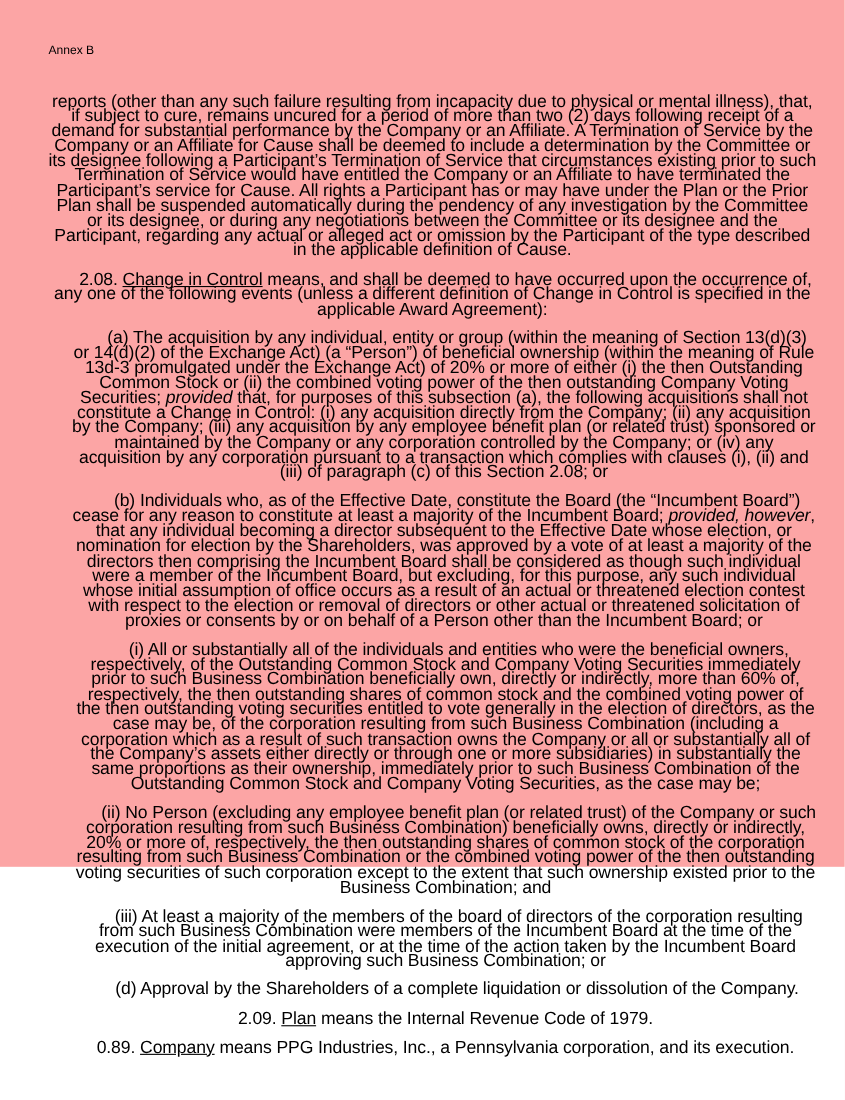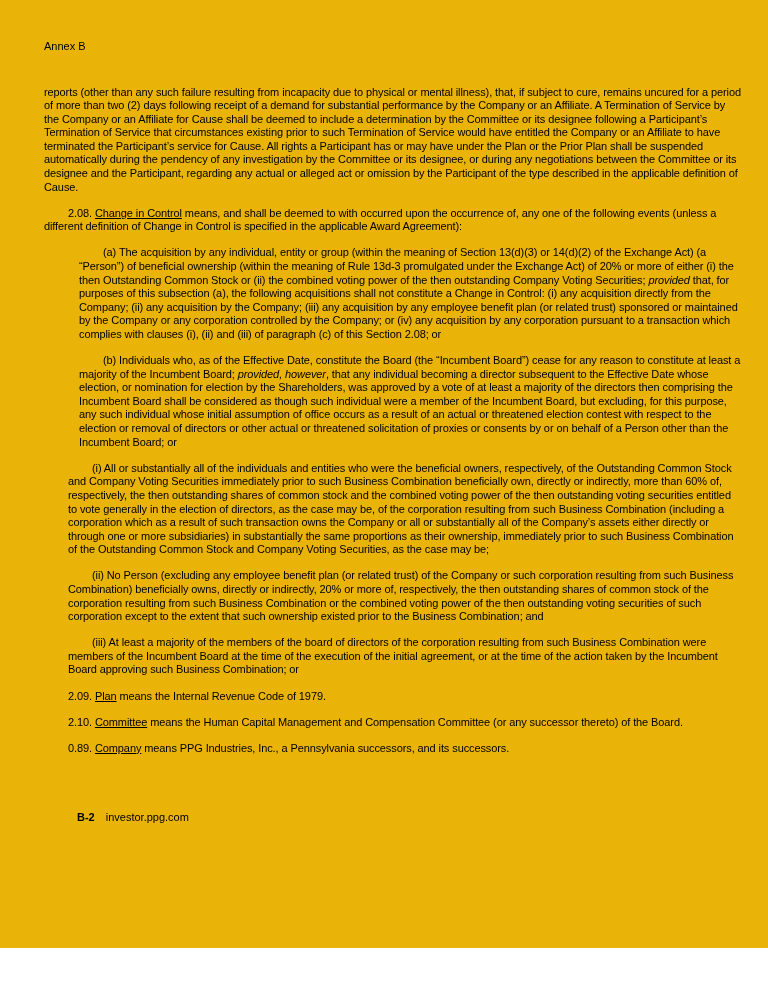--- a/index.html
+++ b/index.html
@@ -10,43 +10,43 @@
   body {
     width: 768px;
     height: 1000px;
     overflow: hidden;
     font-family: "Liberation Sans", sans-serif;
     color: #000000;
   }
   .page {
     box-sizing: border-box;
     width: 768px;
-    height: 948px;
+    height: 788px;
     padding: 40px 28px 0 44px;
-    background: #eab308;
+    background: #fca5a5;
   }
   .annex-label {
     font-size: 11px;
     line-height: 13.5px;
     margin: 0 0 32px 0;
   }
   .doc-body {
     width: 698px;
   }
   .para {
-    font-size: 11px;
+    font-size: 16px;
     line-height: 13.6px;
     letter-spacing: -0.1px;
     margin: 0 0 12.5px 0;
     text-indent: 24px;
-    text-align: left;
+    text-align: center;
   }
   .para.flush   { text-indent: 0; }
   .para.section { }
-  .para.sub1    { margin-left: 35px; }
+  .para.sub1    { margin-left: 21px; }
   .para.sub2    { margin-left: 24px; }
   .it { font-style: italic; }
   .un { text-decoration: underline; }
   .footer {
     margin-top: 56px;
     padding-left: 33px;
     display: flex;
     align-items: baseline;
     gap: 11px;
     font-size: 11px;
@@ -55,28 +55,28 @@
   .footer .page-num { font-weight: bold; }
 </style>
 </head>
 <body>
 
 <div class="page">
   <p class="annex-label">Annex B</p>
 
   <div class="doc-body">
       <p class="para flush"><span>reports (other than any such failure resulting from incapacity due to physical or mental illness), that, if subject to cure, remains uncured for a period of more than two (2) days following receipt of a demand for substantial performance by the Company or an Affiliate. A Termination of Service by the Company or an Affiliate for Cause shall be deemed to include a determination by the Committee or its designee following a Participant’s Termination of Service that circumstances existing prior to such Termination of Service would have entitled the Company or an Affiliate to have terminated the Participant’s service for Cause. All rights a Participant has or may have under the Plan or the Prior Plan shall be suspended automatically during the pendency of any investigation by the Committee or its designee, or during any negotiations between the Committee or its designee and the Participant, regarding any actual or alleged act or omission by the Participant of the type described in the applicable definition of Cause.</span></p>
-      <p class="para section"><span>2.08. </span><span class="un">Change in Control</span><span> means, and shall be deemed to with occurred upon the occurrence of, any one of the following events (unless a different definition of Change in Control is specified in the applicable Award Agreement):</span></p>
+      <p class="para section"><span>2.08. </span><span class="un">Change in Control</span><span> means, and shall be deemed to have occurred upon the occurrence of, any one of the following events (unless a different definition of Change in Control is specified in the applicable Award Agreement):</span></p>
       <p class="para sub1"><span>(a) The acquisition by any individual, entity or group (within the meaning of Section 13(d)(3) or 14(d)(2) of the Exchange Act) (a “Person”) of beneficial ownership (within the meaning of Rule 13d-3 promulgated under the Exchange Act) of 20% or more of either (i) the then Outstanding Common Stock or (ii) the combined voting power of the then outstanding Company Voting Securities; </span><span class="it">provided</span><span> that, for purposes of this subsection (a), the following acquisitions shall not constitute a Change in Control: (i) any acquisition directly from the Company; (ii) any acquisition by the Company; (iii) any acquisition by any employee benefit plan (or related trust) sponsored or maintained by the Company or any corporation controlled by the Company; or (iv) any acquisition by any corporation pursuant to a transaction which complies with clauses (i), (ii) and (iii) of paragraph (c) of this Section 2.08; or</span></p>
       <p class="para sub1"><span>(b) Individuals who, as of the Effective Date, constitute the Board (the “Incumbent Board”) cease for any reason to constitute at least a majority of the Incumbent Board; </span><span class="it">provided, however</span><span>, that any individual becoming a director subsequent to the Effective Date whose election, or nomination for election by the Shareholders, was approved by a vote of at least a majority of the directors then comprising the Incumbent Board shall be considered as though such individual were a member of the Incumbent Board, but excluding, for this purpose, any such individual whose initial assumption of office occurs as a result of an actual or threatened election contest with respect to the election or removal of directors or other actual or threatened solicitation of proxies or consents by or on behalf of a Person other than the Incumbent Board; or</span></p>
       <p class="para sub2"><span>(i) All or substantially all of the individuals and entities who were the beneficial owners, respectively, of the Outstanding Common Stock and Company Voting Securities immediately prior to such Business Combination beneficially own, directly or indirectly, more than 60% of, respectively, the then outstanding shares of common stock and the combined voting power of the then outstanding voting securities entitled to vote generally in the election of directors, as the case may be, of the corporation resulting from such Business Combination (including a corporation which as a result of such transaction owns the Company or all or substantially all of the Company’s assets either directly or through one or more subsidiaries) in substantially the same proportions as their ownership, immediately prior to such Business Combination of the Outstanding Common Stock and Company Voting Securities, as the case may be;</span></p>
       <p class="para sub2"><span>(ii) No Person (excluding any employee benefit plan (or related trust) of the Company or such corporation resulting from such Business Combination) beneficially owns, directly or indirectly, 20% or more of, respectively, the then outstanding shares of common stock of the corporation resulting from such Business Combination or the combined voting power of the then outstanding voting securities of such corporation except to the extent that such ownership existed prior to the Business Combination; and</span></p>
       <p class="para sub2"><span>(iii) At least a majority of the members of the board of directors of the corporation resulting from such Business Combination were members of the Incumbent Board at the time of the execution of the initial agreement, or at the time of the action taken by the Incumbent Board approving such Business Combination; or</span></p>
+      <p class="para sub1"><span>(d) Approval by the Shareholders of a complete liquidation or dissolution of the Company.</span></p>
       <p class="para section"><span>2.09. </span><span class="un">Plan</span><span> means the Internal Revenue Code of 1979.</span></p>
-      <p class="para section"><span>2.10. </span><span class="un">Committee</span><span> means the Human Capital Management and Compensation Committee (or any successor thereto) of the Board.</span></p>
-      <p class="para section"><span>0.89. </span><span class="un">Company</span><span> means PPG Industries, Inc., a Pennsylvania successors, and its successors.</span></p>
+      <p class="para section"><span>0.89. </span><span class="un">Company</span><span> means PPG Industries, Inc., a Pennsylvania corporation, and its execution.</span></p>
     </div>
 
   <div class="footer">
     <span class="page-num">B-2</span>
     <span class="website">investor.ppg.com</span>
   </div>
 </div>
 
 </body></html>

